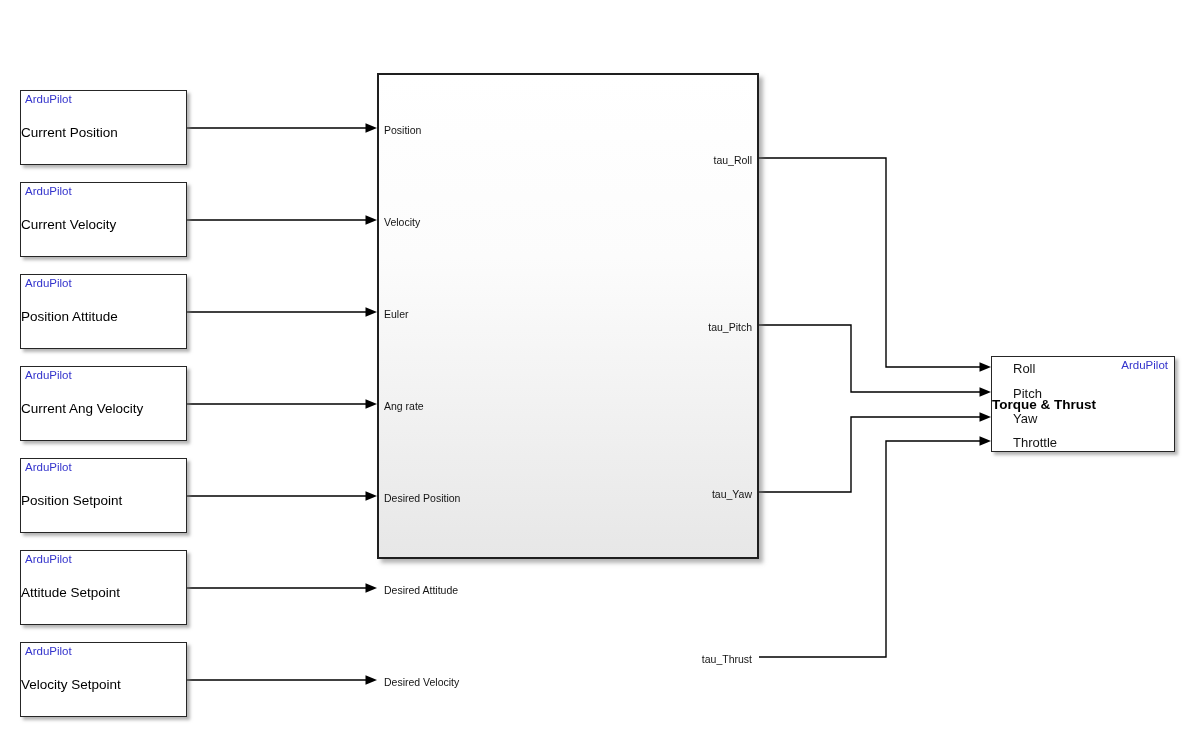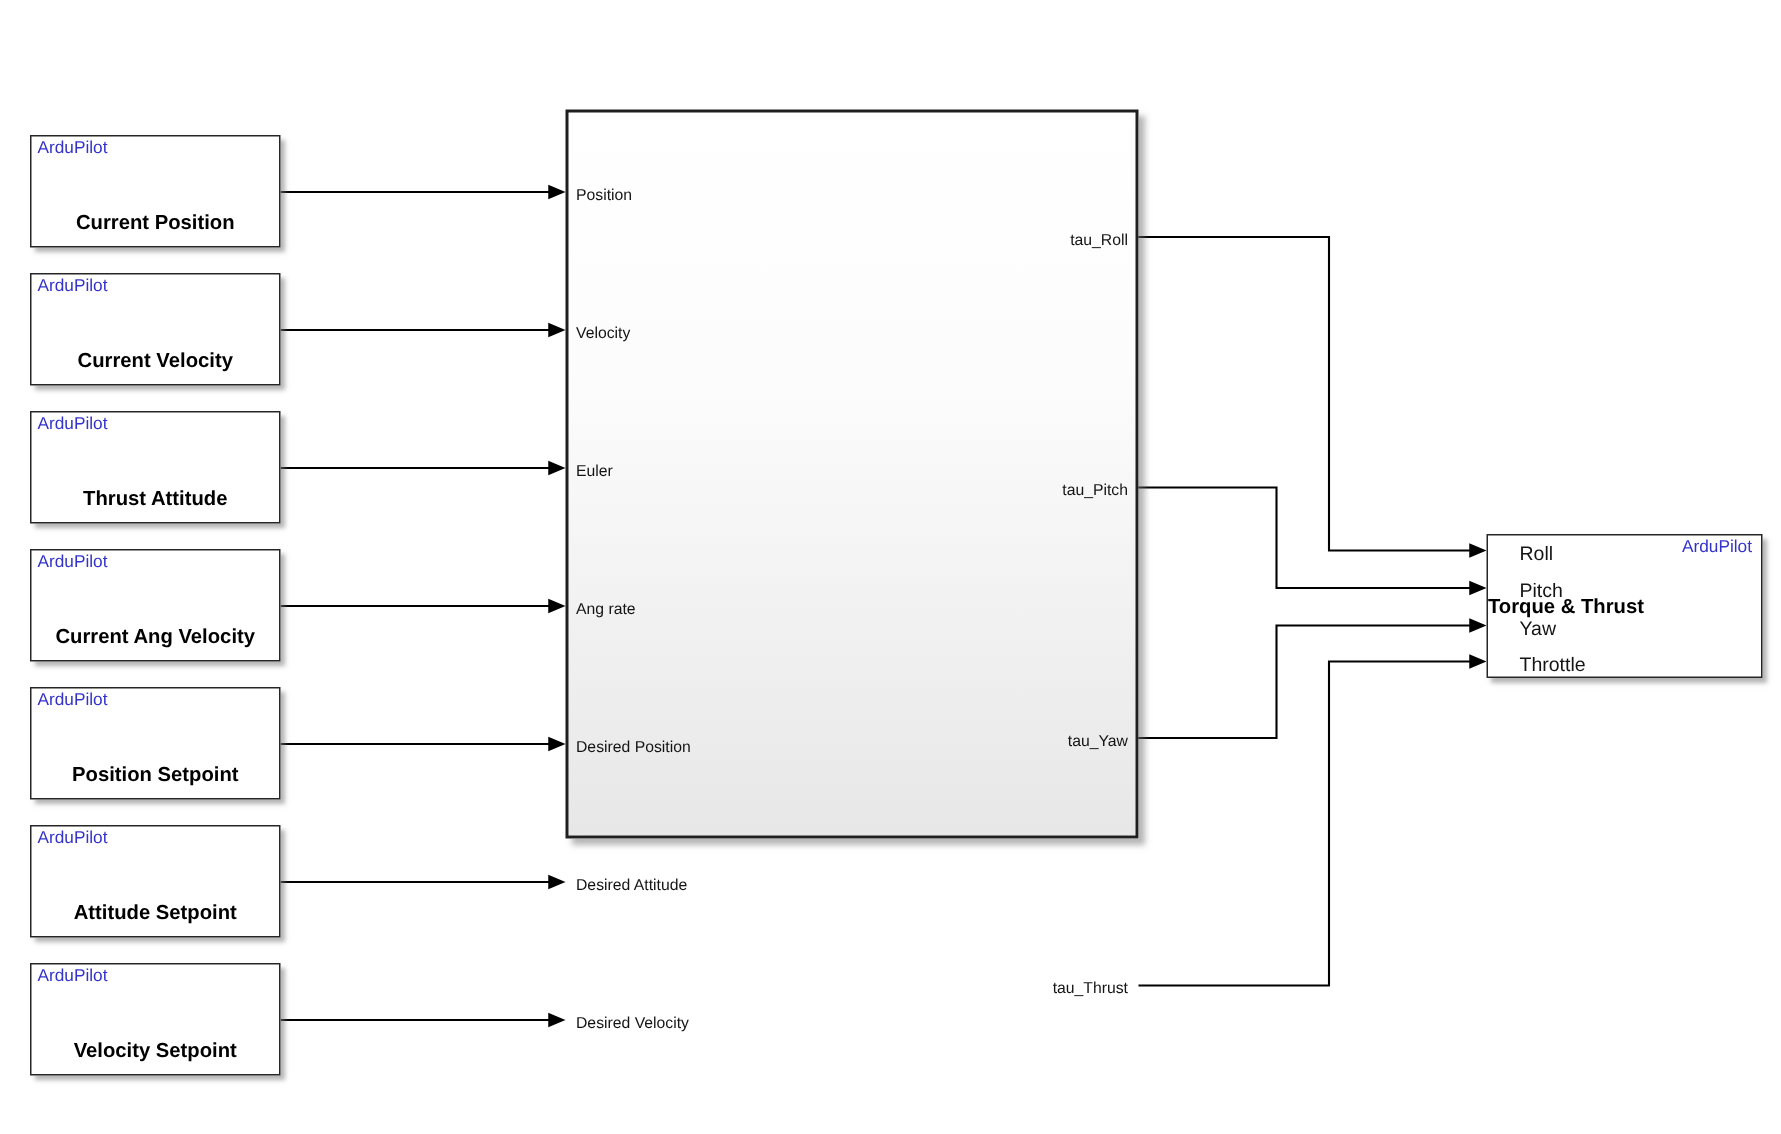--- a/index.html
+++ b/index.html
@@ -14,21 +14,21 @@
   }
 
   .src {
     position:absolute; left:20px; width:167px; height:75px; box-sizing:border-box;
     background:#ffffff; border:1.6px solid #262626;
     box-shadow:3px 3px 3px rgba(120,120,120,0.55);
   }
   .src .tag { position:absolute; top:2px; left:4px; font-size:11.5px; color:#3333CC; }
   .src .ttl {
     position:absolute; left:0; right:0; top:50%; transform:translateY(-50%);
-    margin-top:20px; text-align:center; font-weight:bold; font-size:13.5px; color:#000;
+    margin-top:4px; font-weight:normal; font-size:13.5px; color:#000;
     white-space:nowrap;
   }
 
   .ctrl {
     position:absolute; left:377px; top:73px; width:382px; height:486px; box-sizing:border-box;
     border:2px solid #1f1f1f;
     background:linear-gradient(180deg,#ffffff 0%,#fcfcfc 38%,#e7e7e7 100%);
     box-shadow:4px 4px 4px rgba(110,110,110,0.5);
   }
   .port-in  { position:absolute; left:5px;  font-size:10.5px; line-height:13px; color:#141414; white-space:nowrap; }
@@ -152,21 +152,21 @@
   <div class="src" style="top:90px">
     <span class="tag">ArduPilot</span>
     <span class="ttl">Current Position</span>
   </div>
   <div class="src" style="top:182px">
     <span class="tag">ArduPilot</span>
     <span class="ttl">Current Velocity</span>
   </div>
   <div class="src" style="top:274px">
     <span class="tag">ArduPilot</span>
-    <span class="ttl">Thrust Attitude</span>
+    <span class="ttl">Position Attitude</span>
   </div>
   <div class="src" style="top:366px">
     <span class="tag">ArduPilot</span>
     <span class="ttl">Current Ang Velocity</span>
   </div>
   <div class="src" style="top:458px">
     <span class="tag">ArduPilot</span>
     <span class="ttl">Position Setpoint</span>
   </div>
   <div class="src" style="top:550px">

